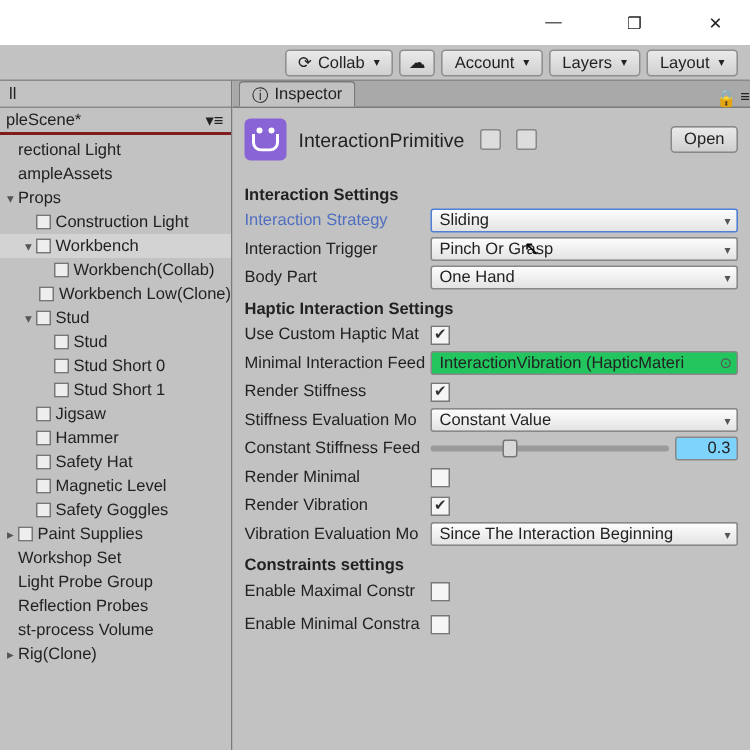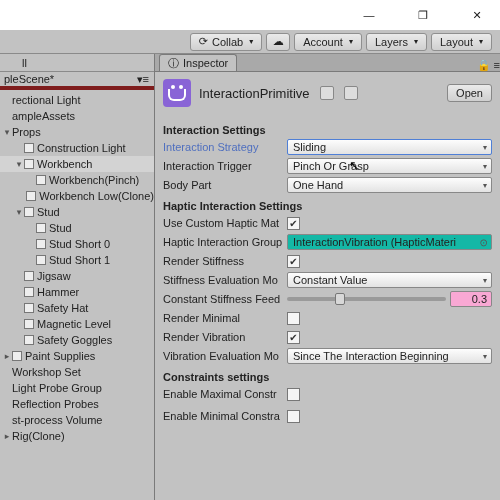--- a/index.html
+++ b/index.html
@@ -5,22 +5,22 @@
 * { box-sizing: border-box; margin: 0; padding: 0; font-family: Arial, sans-serif; font-size: 11px; color: #222; }
 body { background: #c2c2c2; width: 500px; height: 500px; overflow: hidden; }
 .titlebar { height: 30px; background: #fff; display: flex; justify-content: flex-end; align-items: center; padding-right: 8px; gap: 24px; }
 .tbtn { width: 30px; height: 24px; display: flex; align-items: center; justify-content: center; }
 .toolbar { height: 24px; background: #c2c2c2; display: flex; justify-content: flex-end; align-items: center; padding: 0 8px; gap: 4px; border-bottom: 1px solid #8a8a8a; }
 .tool-btn { background: linear-gradient(#eaeaea,#d0d0d0); border: 1px solid #8f8f8f; border-radius: 3px; height: 18px; padding: 0 8px; display: flex; align-items: center; gap: 4px; }
 .tool-btn .dd { font-size: 8px; margin-left: 2px; }
 .cloud-btn { width: 24px; justify-content: center; padding: 0; }
 .main { display: flex; height: calc(500px - 54px); }
 .left { width: 155px; background: #c2c2c2; border-right: 1px solid #7a7a7a; overflow: hidden; }
-.minitab { height: 18px; display: flex; align-items: center; padding-left: 22px; border-bottom: 1px solid #8a8a8a; }
-.hier-head { height: 18px; display: flex; align-items: center; padding: 0 4px; background: #c2c2c2; border-bottom: 4px solid #7f1d1d; }
+.minitab { height: 18px; display: flex; align-items: center; padding-left: 6px; border-bottom: 1px solid #8a8a8a; }
+.hier-head { height: 18px; display: flex; align-items: center; padding: 0 4px; background: #c2c2c2; border-bottom: 2px solid #7f1d1d; }
 .hier-head .star { margin-left: auto; font-size: 10px; }
 .hier-head .menu { width: 14px; height: 14px; display: flex; align-items: center; justify-content: center; margin-left: 4px; }
 .tree { padding: 2px 0; }
 .row { display: flex; align-items: center; height: 16px; padding-left: 2px; white-space: nowrap; overflow: hidden; }
 .row .fold { width: 10px; text-align: center; font-size: 9px; color: #555; }
 .row .box { width: 10px; height: 10px; border: 1px solid #777; background: #eee; margin-right: 3px; flex-shrink: 0; }
 .row.selected { background: #d3d3d3; }
 .ind1 { padding-left: 2px; } .ind2 { padding-left: 14px; } .ind3 { padding-left: 26px; }
 .right { flex: 1; background: #c2c2c2; display: flex; flex-direction: column; }
 .insp-tab-bar { height: 18px; display: flex; align-items: flex-end; border-bottom: 1px solid #7a7a7a; background: #a9a9a9; padding-left: 4px; }
@@ -35,27 +35,27 @@
 .hdr-icon { width: 14px; height: 14px; border: 1px solid #888; background: #ddd; border-radius: 2px; margin-left: 2px; }
 .insp-body { padding: 4px 8px; overflow: hidden; }
 .section { font-weight: bold; margin: 6px 0 2px 0; }
 .prow { display: flex; align-items: center; height: 18px; margin-bottom: 1px; }
 .plabel { width: 124px; overflow: hidden; white-space: nowrap; }
 .plabel.link { color: #4f6fbf; }
 .pfield { flex: 1; display: flex; align-items: center; gap: 4px; position: relative; }
 .dropdown { flex: 1; height: 16px; background: linear-gradient(#fdfdfd,#e3e3e3); border: 1px solid #888; border-radius: 2px; padding: 0 14px 0 5px; display: flex; align-items: center; position: relative; }
 .dropdown.blue { border-color: #4f7fd6; }
 .dropdown::after { content: "▾"; position: absolute; right: 4px; font-size: 8px; color: #555; }
-.objfield { flex: 1; height: 16px; background: #14b8a6; border: 1px solid #888; border-radius: 2px; padding: 0 16px 0 5px; display: flex; align-items: center; position: relative; overflow: hidden; }
+.objfield { flex: 1; height: 16px; background: #22c55e; border: 1px solid #888; border-radius: 2px; padding: 0 16px 0 5px; display: flex; align-items: center; position: relative; overflow: hidden; }
 .objfield::after { content: "⊙"; position: absolute; right: 3px; font-size: 10px; color: #555; }
 .chk { width: 13px; height: 13px; border: 1px solid #777; background: #f5f5f5; display: flex; align-items: center; justify-content: center; font-size: 10px; }
 .chk.on::after { content: "✔"; color: #333; }
 .slider-track { flex: 1; height: 4px; background: #9a9a9a; border-radius: 2px; position: relative; }
 .slider-thumb { position: absolute; top: -4px; width: 10px; height: 12px; background: #d8d8d8; border: 1px solid #777; border-radius: 2px; }
-.numbox { width: 42px; height: 16px; background: #f9a8d4; border: 1px solid #888; border-radius: 2px; padding: 0 4px; display: flex; align-items: center; justify-content: flex-end; }
+.numbox { width: 42px; height: 16px; background: #7dd3fc; border: 1px solid #888; border-radius: 2px; padding: 0 4px; display: flex; align-items: center; justify-content: flex-end; }
 .cursor-overlay { position: absolute; width: 14px; height: 14px; pointer-events: none; }
 .cursor-overlay::before { content: "↖"; font-size: 13px; position: absolute; color: #000; transform: rotate(0deg); left: 0; top: -2px; }
 </style>
 </head>
 <body>
 
 <div class="titlebar">
   <div class="tbtn">—</div>
   <div class="tbtn">❐</div>
   <div class="tbtn">✕</div>
@@ -113,21 +113,21 @@
           <span>Construction Light</span>
         </div>
         <div class="row ind2 selected">
           <span class="fold">▾</span>
           <span class="box"></span>
           <span>Workbench</span>
         </div>
         <div class="row ind3">
           <span class="fold"></span>
           <span class="box"></span>
-          <span>Workbench(Pinch)</span>
+          <span>Workbench(Collab)</span>
         </div>
         <div class="row ind3">
           <span class="fold"></span>
           <span class="box"></span>
           <span>Workbench Low(Clone)</span>
         </div>
         <div class="row ind2">
           <span class="fold">▾</span>
           <span class="box"></span>
           <span>Stud</span>
@@ -247,21 +247,21 @@
       </div>
 
       <div class="section">Haptic Interaction Settings</div>
       <div class="prow">
         <div class="plabel">Use Custom Haptic Mat</div>
         <div class="pfield">
             <div class="chk on"></div>
           </div>
       </div>
       <div class="prow">
-        <div class="plabel">Haptic Interaction Group</div>
+        <div class="plabel">Minimal Interaction Feed</div>
         <div class="pfield">
             <div class="objfield">
               <span>InteractionVibration (HapticMateri</span>
             </div>
           </div>
       </div>
       <div class="prow">
         <div class="plabel">Render Stiffness</div>
         <div class="pfield">
             <div class="chk on"></div>

